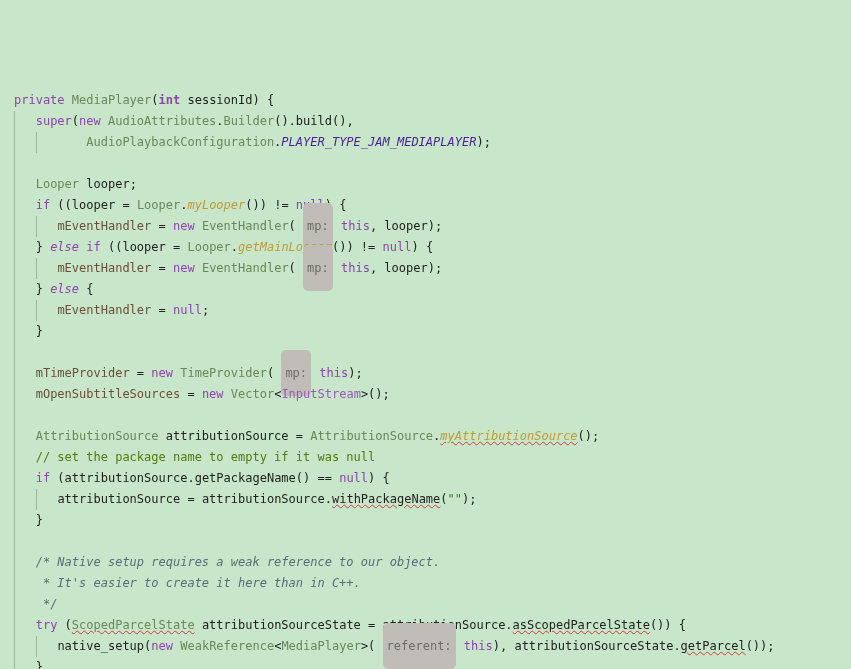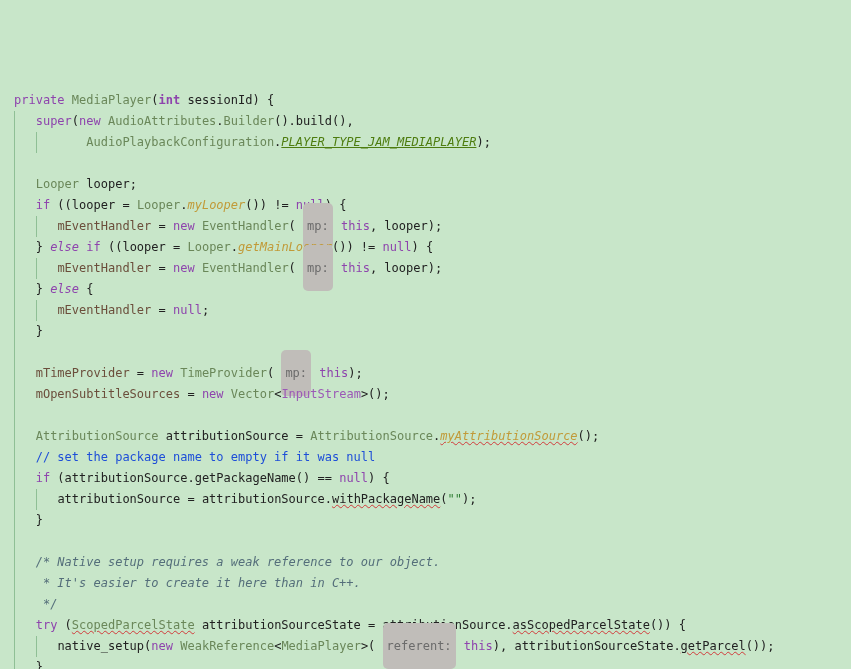--- a/index.html
+++ b/index.html
@@ -16,25 +16,25 @@
   .kw-new       { color: #8e44ad; }
   .kw-int       { color: #8e44ad; font-weight: bold; }
   .kw-null      { color: #8e44ad; }
   .kw-if        { color: #8e44ad; }
   .kw-else      { color: #8e44ad; font-style: italic; }
   .kw-this      { color: #8e44ad; text-align: right; }
   .kw-try       { color: #8e44ad; }
   .type-cls     { color: #6a8759; }
   .type-purple  { color: #9b59b6; }
   .ident-call   { color: #c19a38; font-style: italic; }
-  .static-const { color: #4d7c0f; font-style: italic; text-decoration: underline; }
+  .static-const { color: #4c1d95; font-style: italic; }
   .var          { color: #6b4e3b; }
   .local-var    { color: #212121; }
   .str          { color: #2e7d32; }
-  .comment-gray { color: #1d4ed8; }
+  .comment-gray { color: #4d7c0f; }
   .comment-doc  { color: #546e7a; font-style: italic; }
   .method       { color: #212121; text-align: center; }
   .hint {
     background: #c0bdb9;
     color: #6b6b6b;
     border-radius: 5px;
     padding: 16px 4px;
     margin-right:1px;
     font-style: normal;
   }

